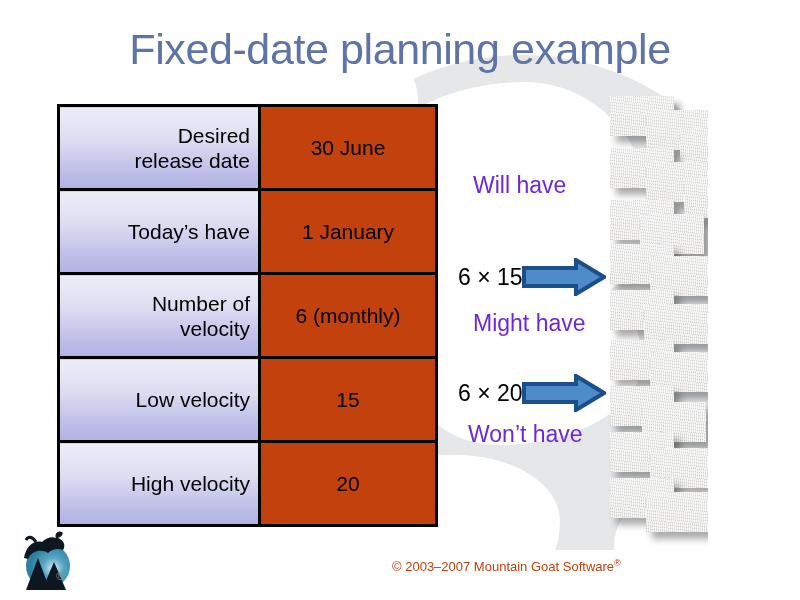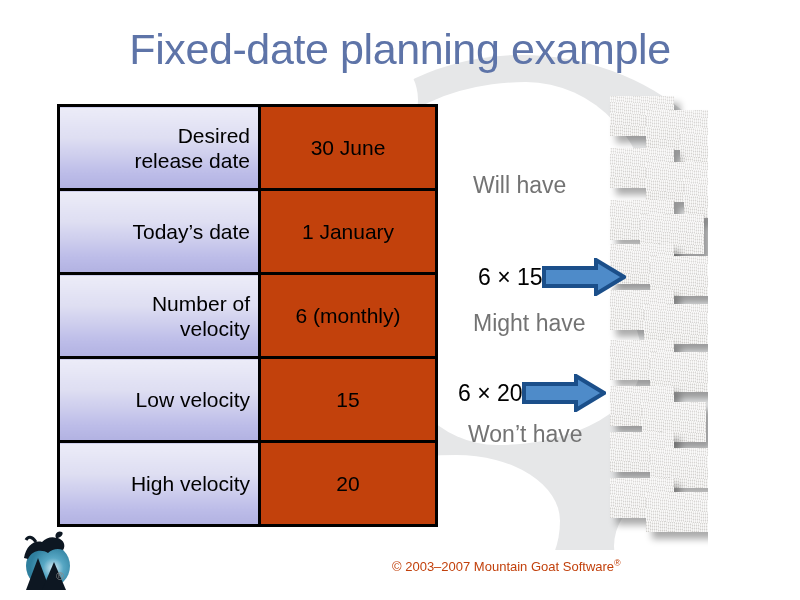--- a/index.html
+++ b/index.html
@@ -140,34 +140,34 @@
     width: 158px;
     text-align: center;
     background: #c2410c;
   }
   .spec-table tr.tall td { height: 81px; }
 
   
   .callout {
     position: absolute;
     font-size: 23px;
-    color: #737373;
+    color: #6d28d9;
     white-space: nowrap;
   }
   #will-have   { left: 473px; top: 172px; }
   #might-have  { left: 473px; top: 310px; text-align: center; }
   #wont-have   { left: 468px; top: 421px; }
 
   .calc-row {
     position: absolute;
     display: flex;
     align-items: center;
     white-space: nowrap;
   }
-  #calc-low  { left: 458px; top: 258px; margin-left: 20px; }
+  #calc-low  { left: 458px; top: 258px; }
   #calc-high { left: 458px; top: 374px; }
   .calc-text {
     font-size: 23px;
     color: #000000;
     margin-right: 0px;
   }
   .arrow-svg { display: block; margin-left: -1px; }
 
   
   .logo {
@@ -242,21 +242,21 @@
     <tbody>
       <tr class="tall">
         <td class="label">
           <span>Desired</span><br>
           <span>release date</span>
         </td>
         <td class="value">30 June</td>
       </tr>
       <tr class="tall">
         <td class="label">
-          <span>Today’s date</span>
+          <span>Today’s have</span>
         </td>
         <td class="value">1 January</td>
       </tr>
       <tr class="tall">
         <td class="label">
           <span>Number of</span><br>
           <span>velocity</span>
         </td>
         <td class="value">6 (monthly)</td>
       </tr>

